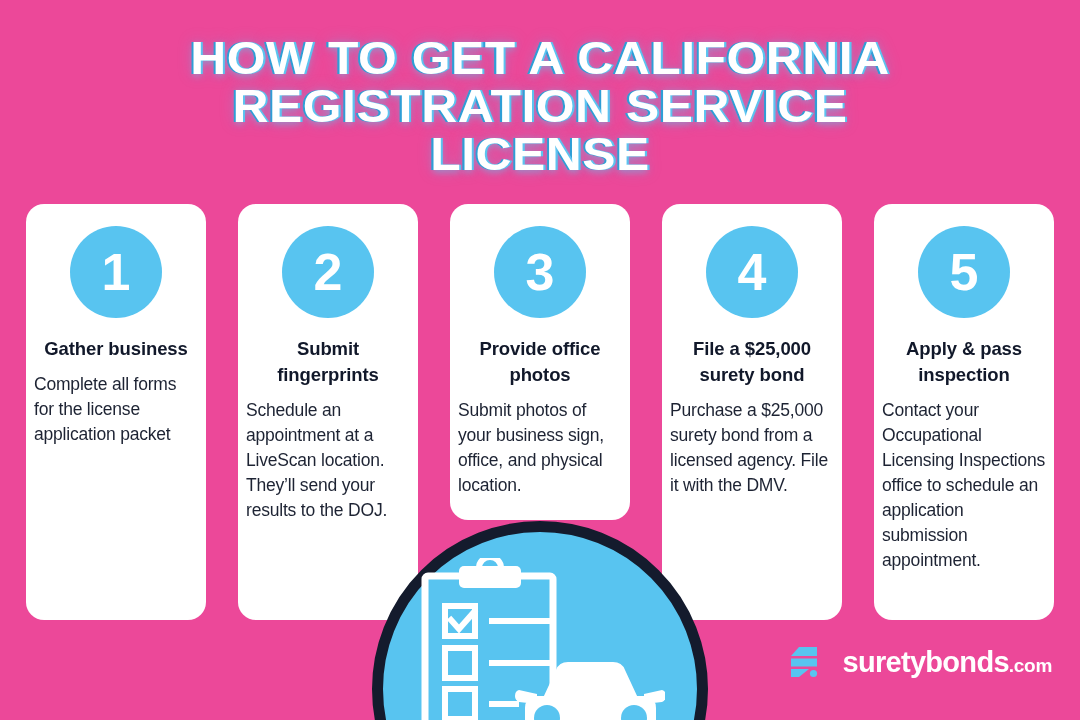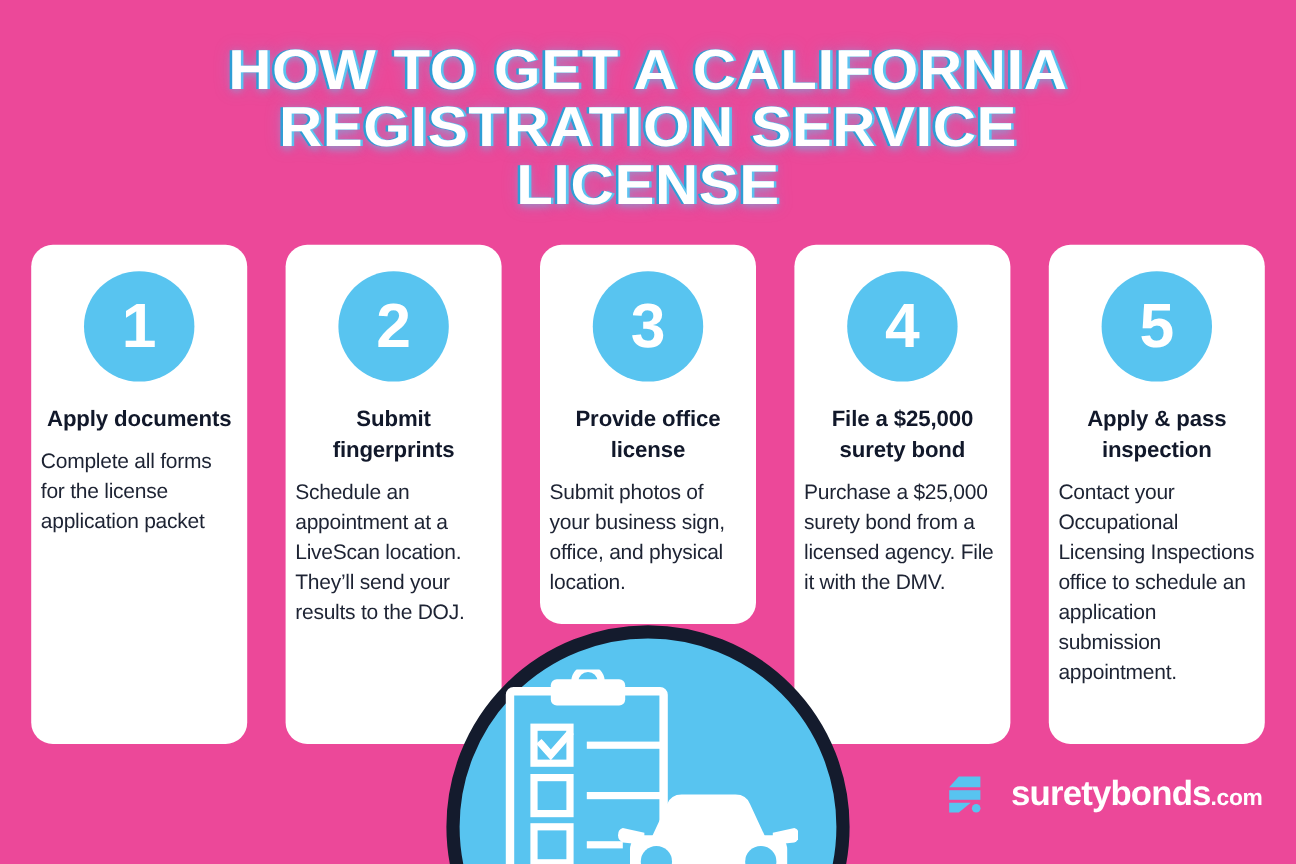--- a/index.html
+++ b/index.html
@@ -170,37 +170,37 @@
     <span class="title-line">REGISTRATION SERVICE</span>
     <span class="title-line">LICENSE</span>
   </div>
 
   <div id="cards-row">
 
     <div class="step-card">
       <div class="step-badge">
         <span class="step-badge-num">1</span>
       </div>
-      <div class="step-title">Apply documents</div>
+      <div class="step-title">Gather business</div>
       <div class="step-body">Complete all forms for the license application packet</div>
     </div>
 
     <div class="step-card">
       <div class="step-badge">
         <span class="step-badge-num">2</span>
       </div>
       <div class="step-title">Submit fingerprints</div>
       <div class="step-body">Schedule an appointment at a LiveScan location. They’ll send your results to the DOJ.</div>
     </div>
 
     <div class="step-card short">
       <div class="step-badge">
         <span class="step-badge-num">3</span>
       </div>
-      <div class="step-title">Provide office license</div>
+      <div class="step-title">Provide office photos</div>
       <div class="step-body">Submit photos of your business sign, office, and physical location.</div>
     </div>
 
     <div class="step-card">
       <div class="step-badge">
         <span class="step-badge-num">4</span>
       </div>
       <div class="step-title">File a $25,000 surety bond</div>
       <div class="step-body">Purchase a $25,000 surety bond from a licensed agency. File it with the DMV.</div>
     </div>

